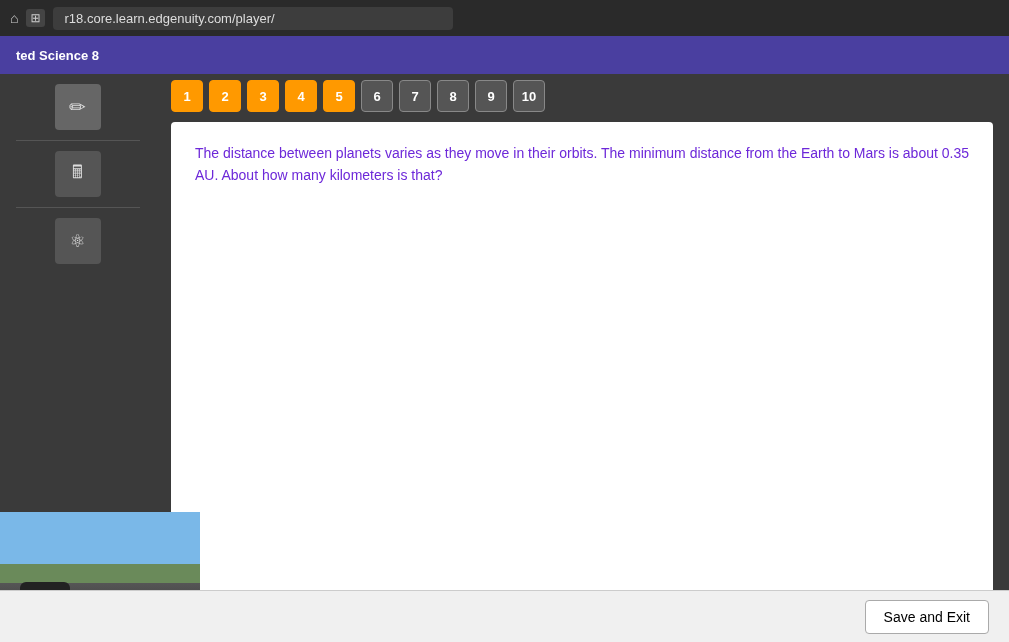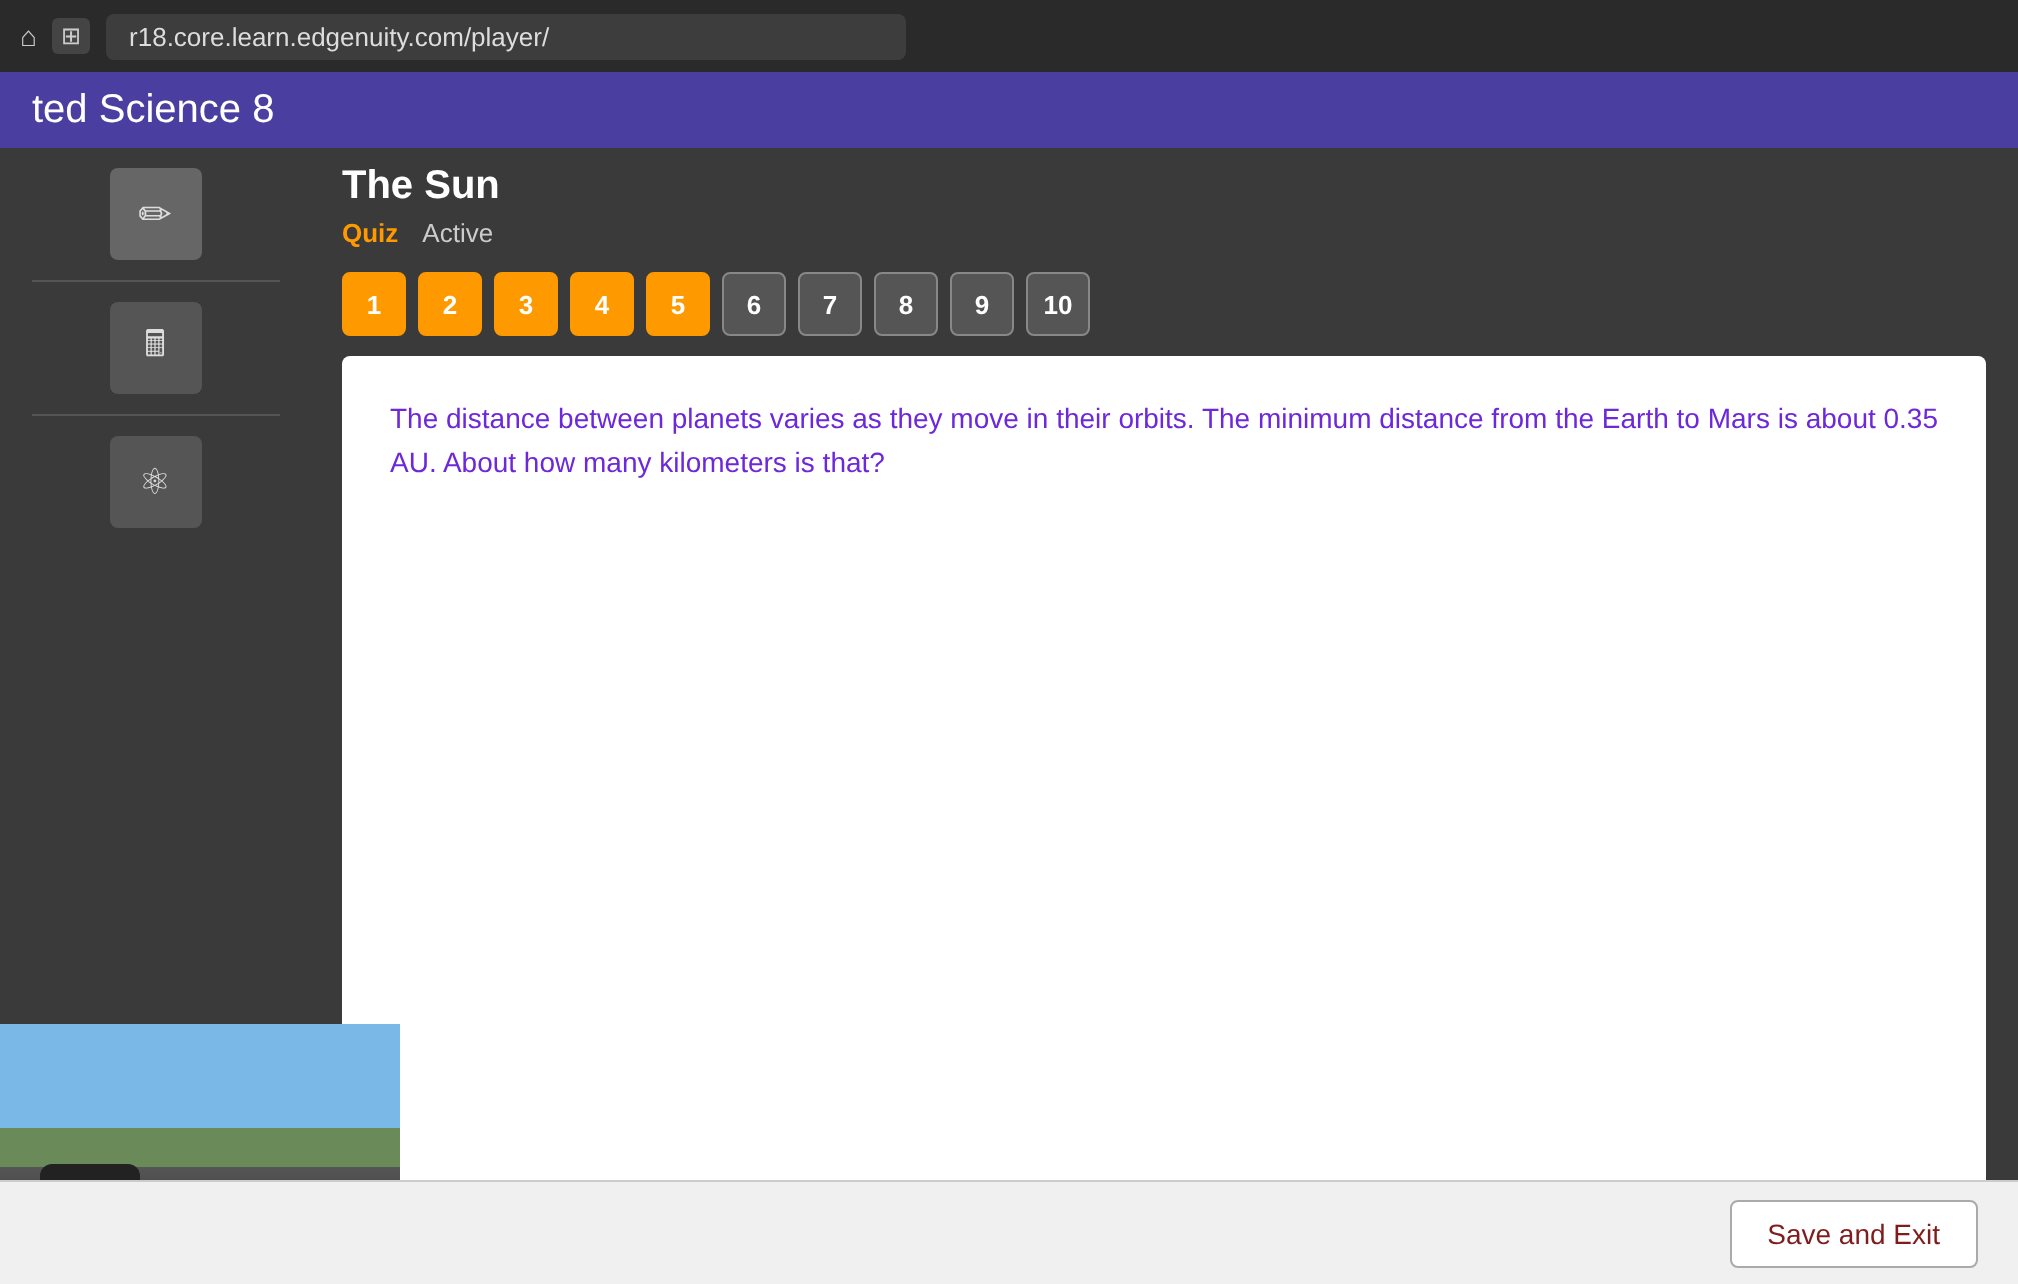--- a/index.html
+++ b/index.html
@@ -38,22 +38,22 @@
     
     .top-nav {
       height: 38px;
       background: #4a3fa0;
       display: flex;
       align-items: center;
       padding: 0 16px;
     }
     .top-nav-title {
       color: white;
-      font-size: 20px;
-      font-weight: normal;
+      font-size: 13px;
+      font-weight: bold;
     }
 
     
     .main-layout {
       display: flex;
       height: calc(642px - 36px - 38px);
     }
 
     
     .sidebar {
@@ -249,21 +249,21 @@
       display: flex;
       gap: 10px;
       align-items: center;
     }
     .btn-save-exit {
       background: white;
       border: 1px solid #aaa;
       border-radius: 4px;
       padding: 8px 18px;
       font-size: 14px;
-      color: #7f1d1d;
+      color: #000000;
       cursor: pointer;
     }
     .btn-next {
       background: linear-gradient(to bottom, #5ab0e8, #2a7fc0);
       border: 1px solid #1a6fb5;
       border-radius: 20px;
       padding: 8px 22px;
       font-size: 14px;
       color: white;
       font-weight: bold;
@@ -325,27 +325,20 @@
       <span style="font-size:18px;">🖩</span>
     </div>
     <div class="sidebar-divider"></div>
     <div class="sidebar-item">
       <span style="font-size:18px;">⚛</span>
     </div>
   </div>
 
   <div class="content-area">
 
-    <div class="quiz-header">
-      <div class="quiz-title">The Sun</div>
-      <div class="quiz-meta">
-        <span class="quiz-meta-type">Quiz</span>
-        <span class="quiz-meta-status">Active</span>
-      </div>
-    </div>
 
     <div class="question-numbers">
       <div class="q-num answered">1</div>
       <div class="q-num answered">2</div>
       <div class="q-num answered">3</div>
       <div class="q-num answered">4</div>
       <div class="q-num current">5</div>
       <div class="q-num">6</div>
       <div class="q-num">7</div>
       <div class="q-num">8</div>

